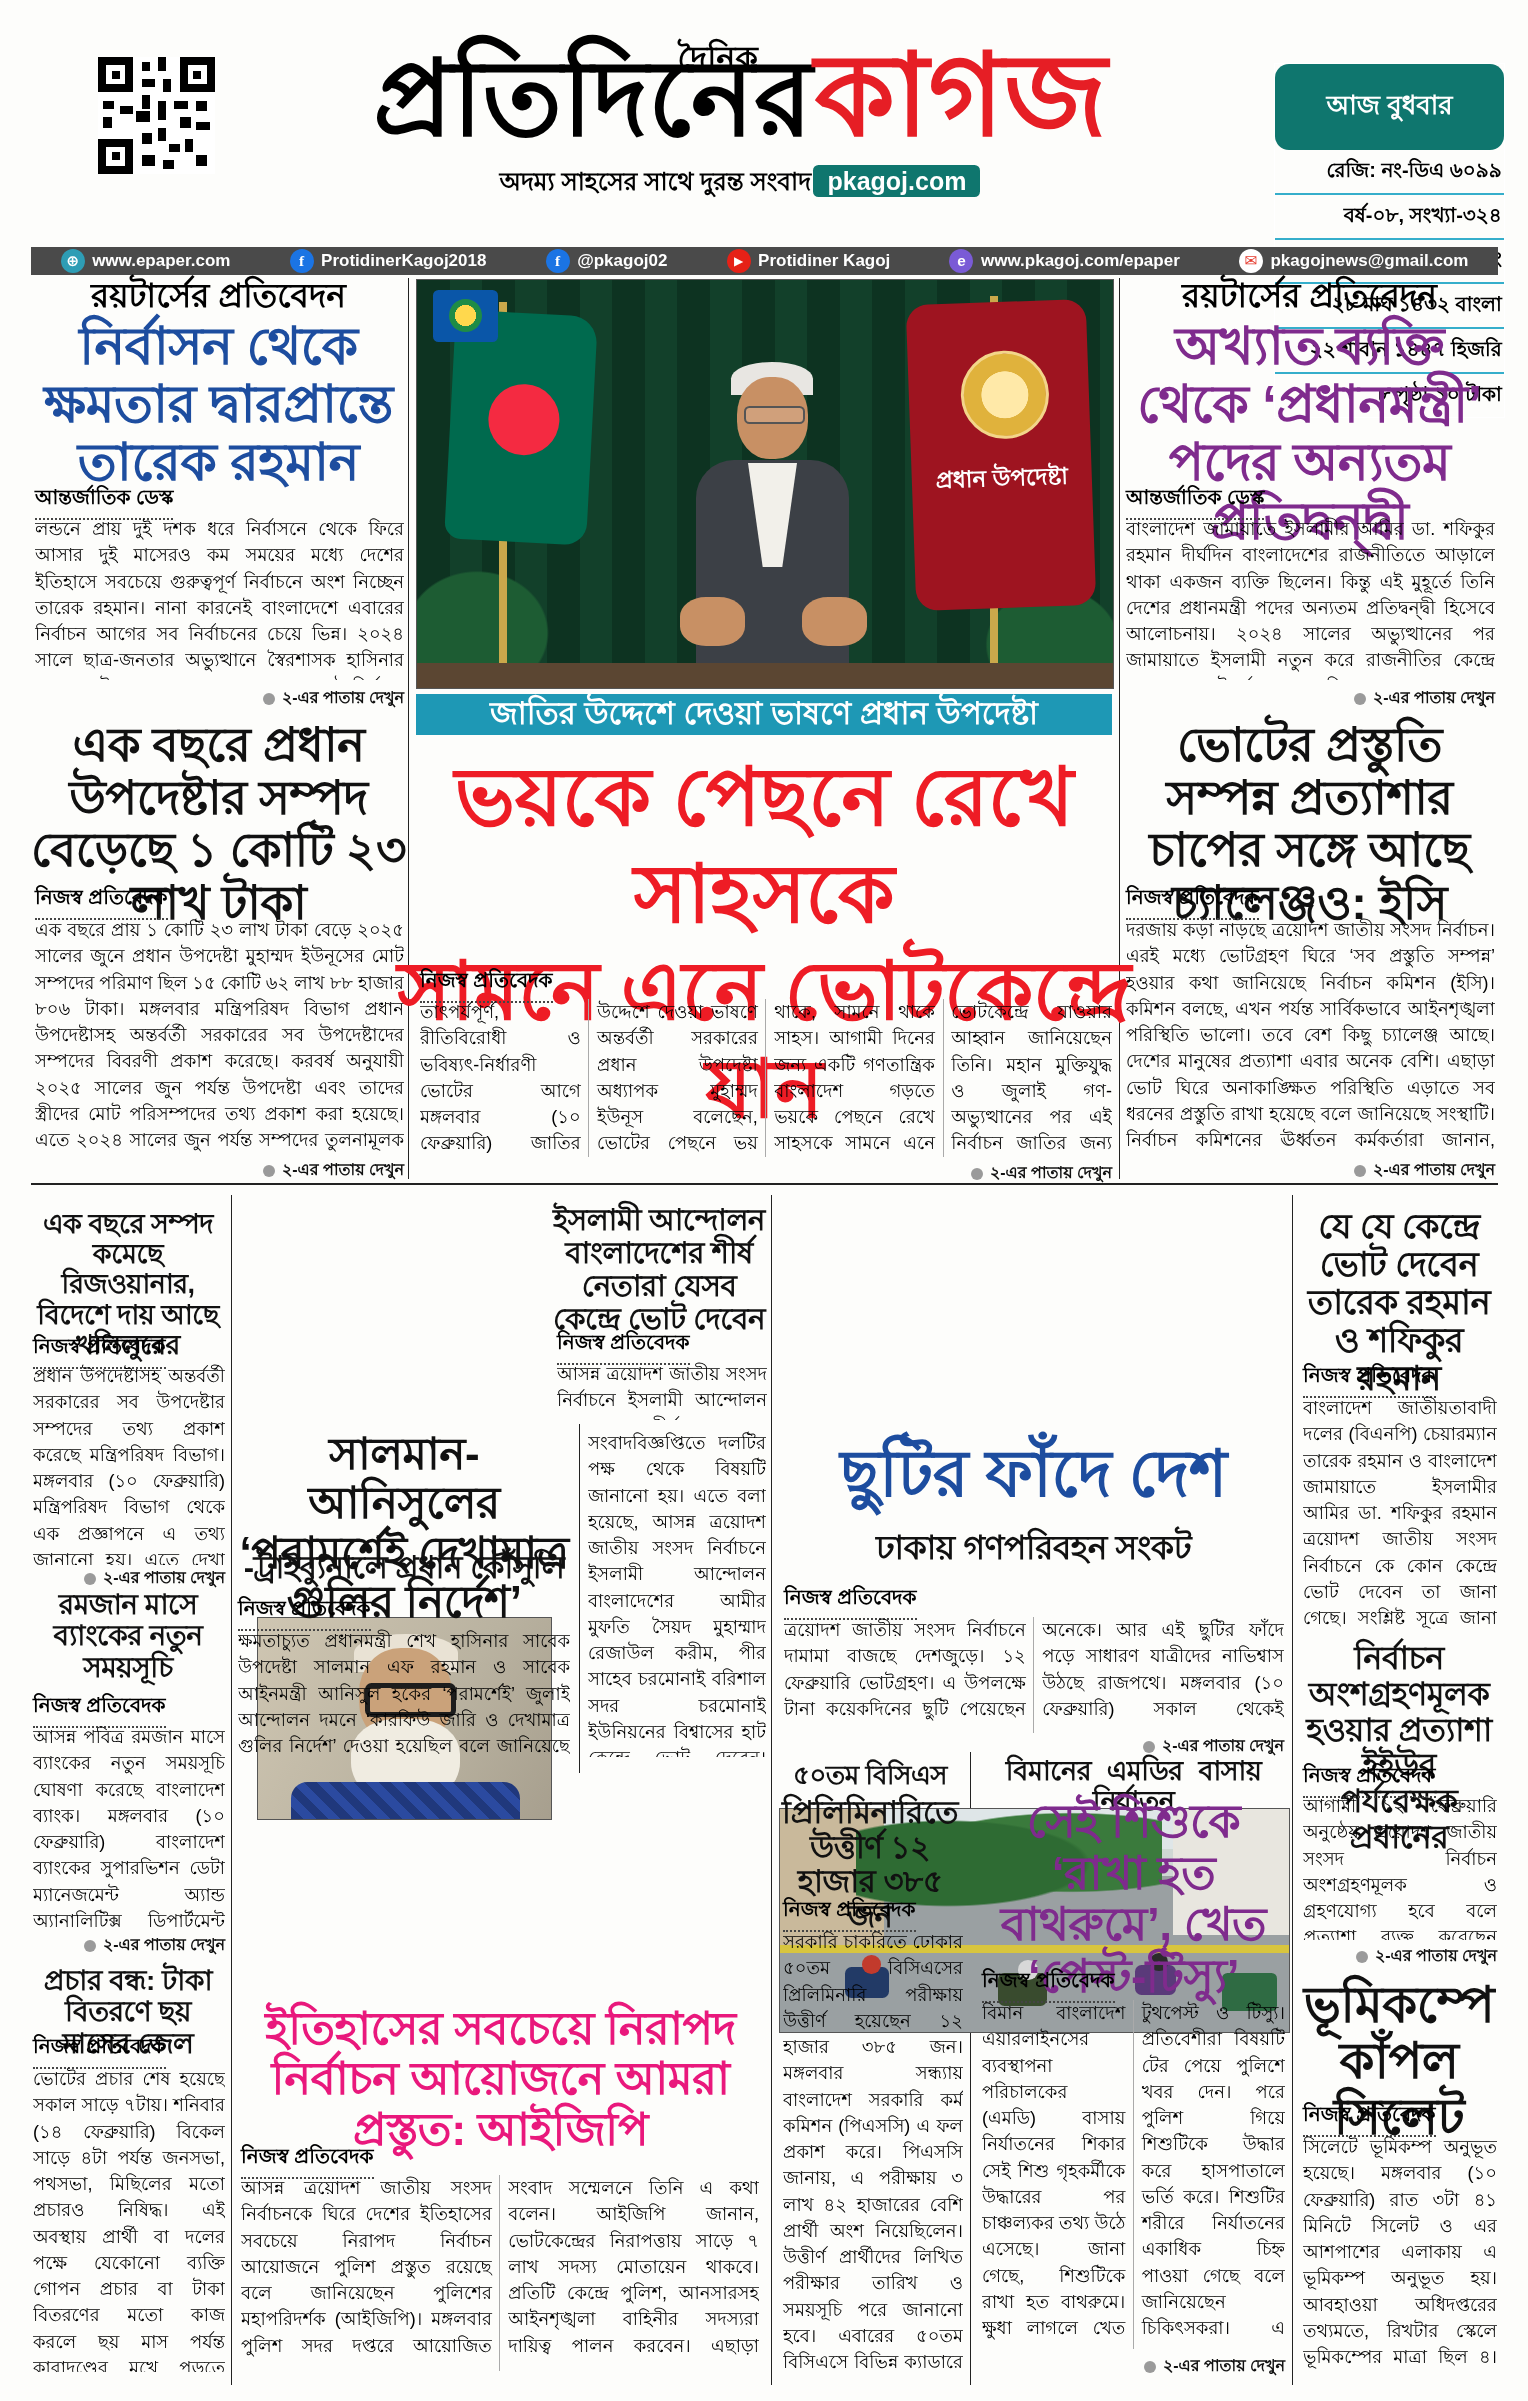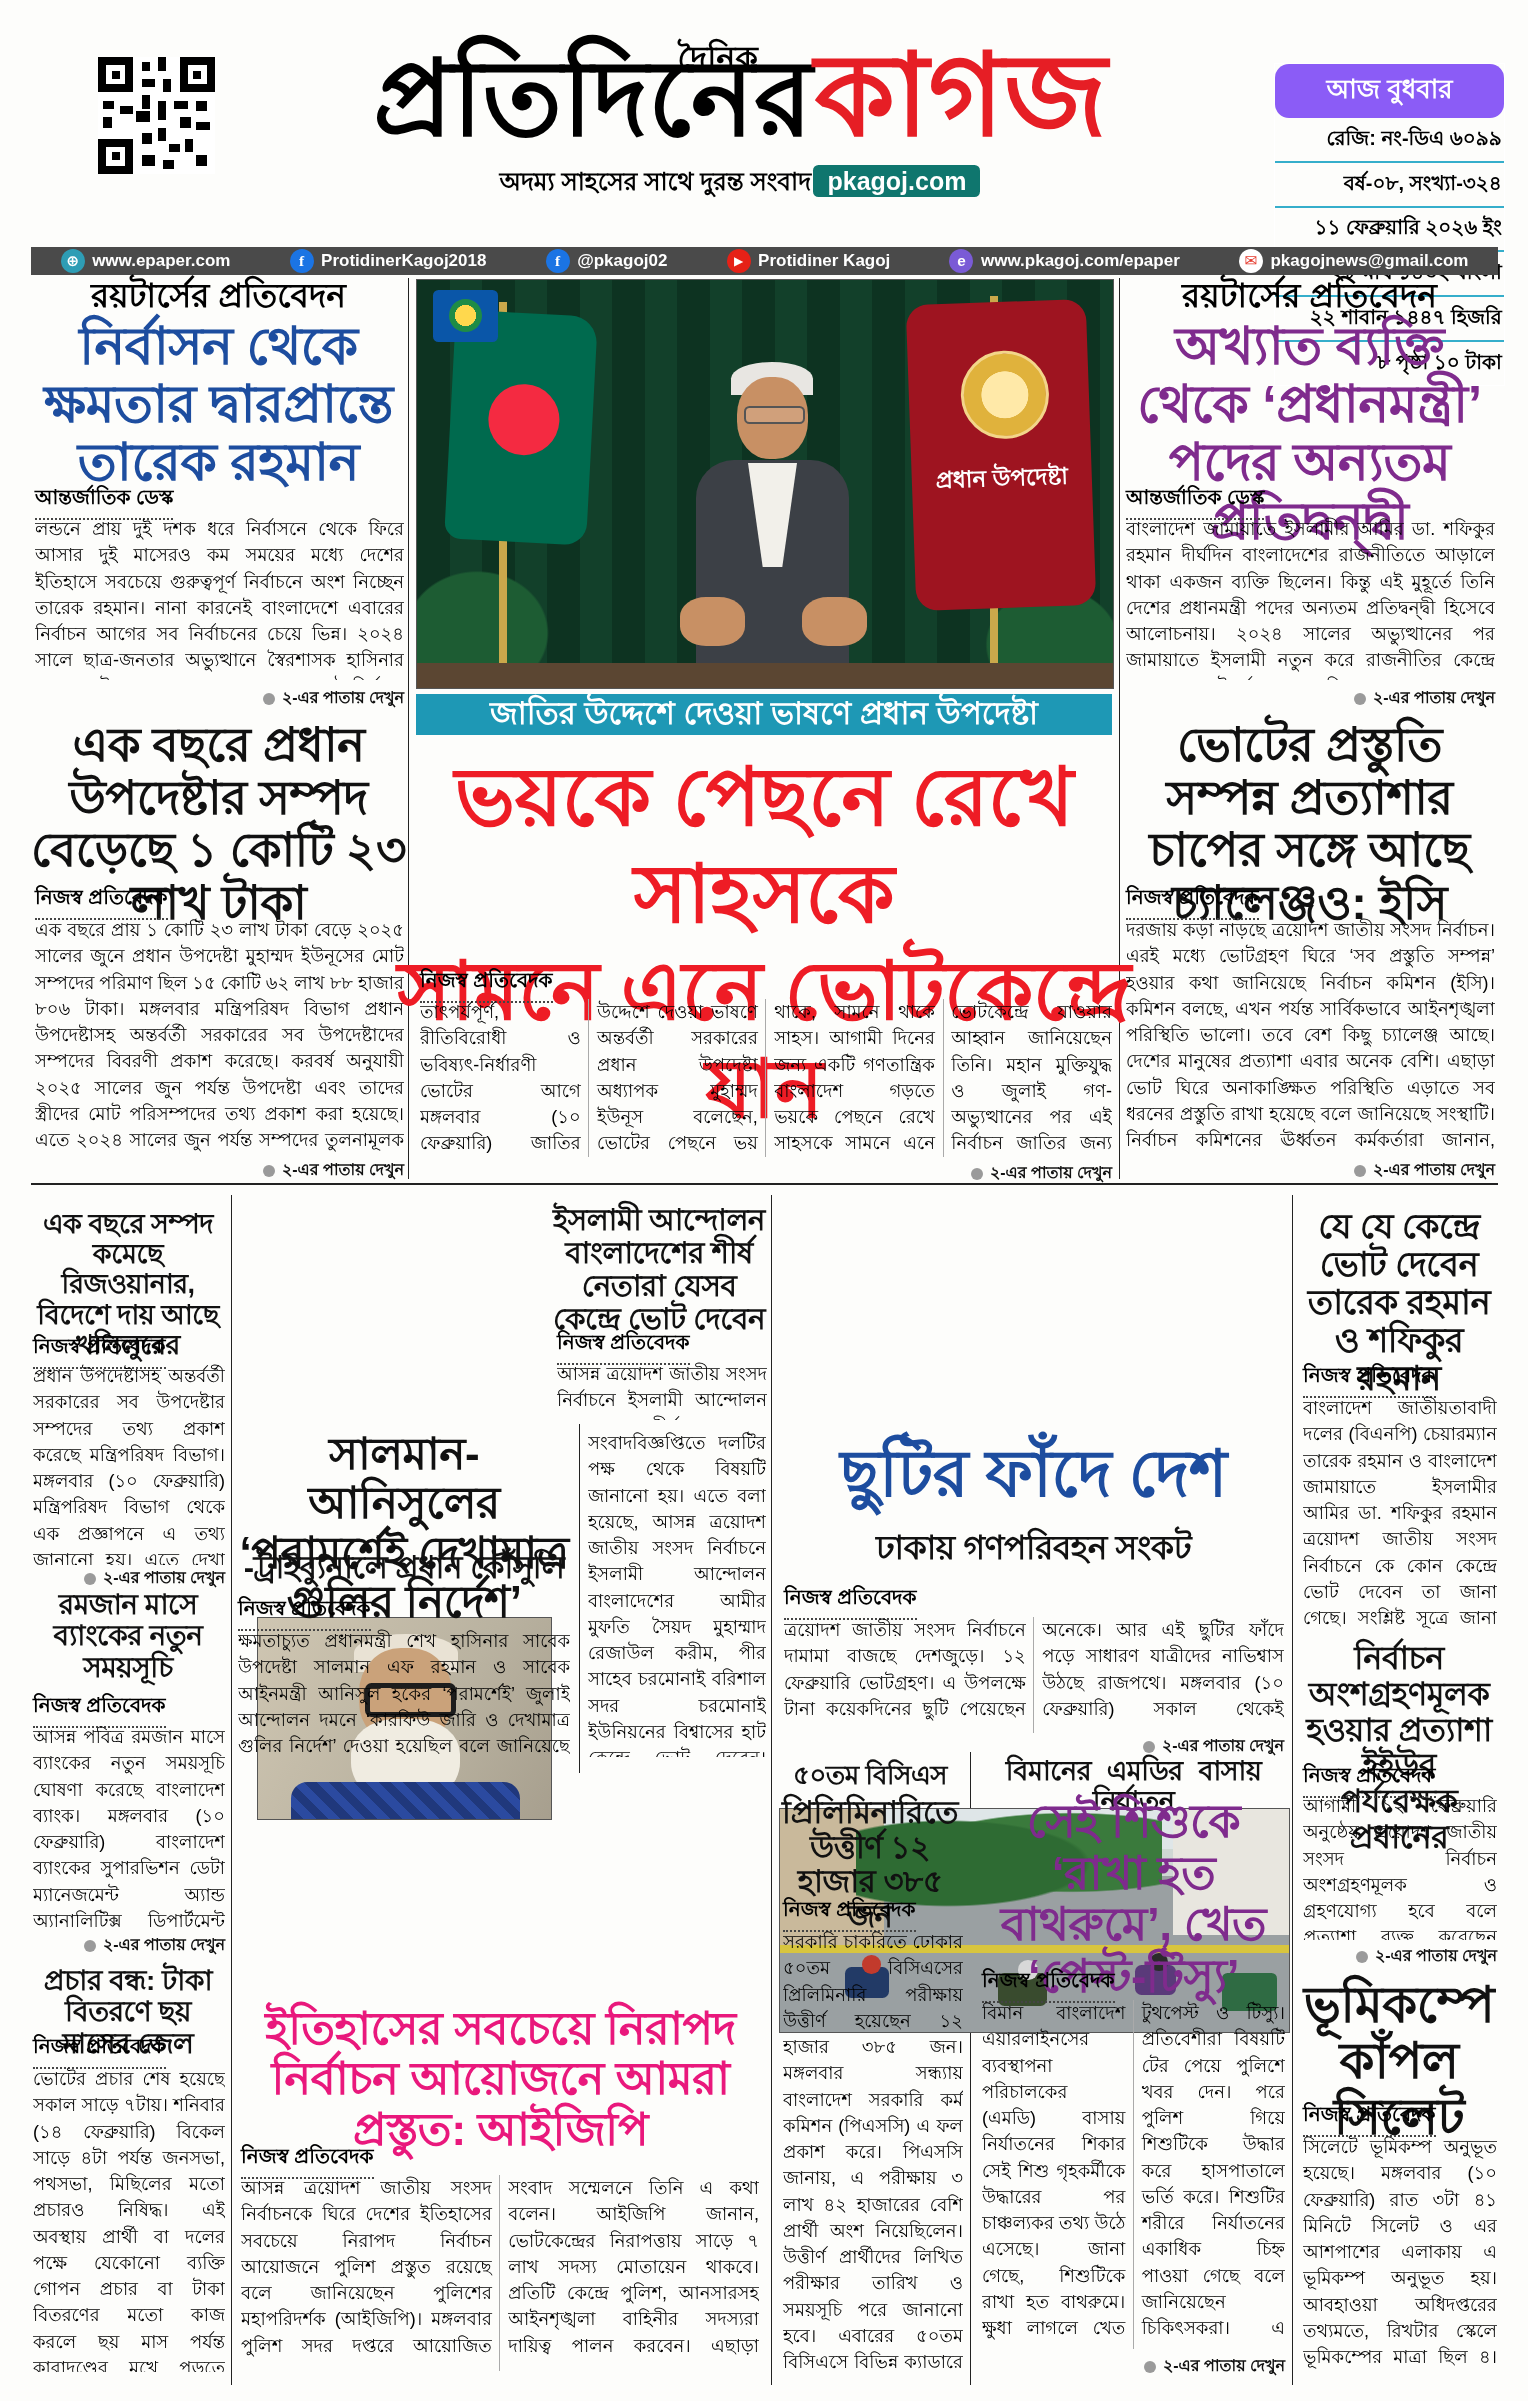--- a/index.html
+++ b/index.html
@@ -17,21 +17,21 @@
   .page-ref::before{content:"";display:inline-block;width:12px;height:12px;border-radius:50%;background:#9a9a9a;margin-right:6.5px;vertical-align:middle;}
   .vrule{background:#222;width:1.1px;}
   .hrule{background:#222;height:1.6px;}
   
   .daily{font-weight:bold;font-size:32px;}
   .title-black{font-weight:bold;font-size:106px;line-height:1;}
   .title-red{font-weight:bold;font-size:115px;line-height:1;color:#e61e25;}
   .tagline{font-size:24.6px;font-weight:bold;}
   .web-pill{background:#0f766e;color:#fff;font-weight:bold;font-size:25px;padding:2.2px 14px;border-radius:5.5px;}
   .infobox{width:229px;border:0.5px solid #fff;}
-  .infobox .today{background:#8b5cf6;color:#fff;font-weight:bold;font-size:26px;text-align:center;border-radius:14px;padding:5px 0;}
+  .infobox .today{background:#0f766e;color:#fff;font-weight:bold;font-size:26px;text-align:center;border-radius:14px;padding:21px 0;}
   .infobox .iline{font-size:20px;font-weight:bold;text-align:right;padding:4.9px 2.2px;border-bottom:2.2px solid #35aecb;white-space:nowrap;}
   .infobox .iline:last-child{border-bottom:none;}
   
   .socialbar{background:#4a4a4a;display:flex;align-items:center;justify-content:space-around;color:#fff;}
   .soc-item{display:flex;align-items:center;gap:7.6px;font-weight:bold;font-size:17px;white-space:nowrap;}
   .soc-ic{width:24px;height:24px;border-radius:50%;display:flex;align-items:center;justify-content:center;
           font-size:15.3px;font-weight:bold;color:#fff;flex:0 0 auto;}
   .ic-globe{background:#2e9db5}.ic-fb{background:#1b74e4;font-family:"Liberation Serif",serif}.ic-yt{background:#e62117;font-size:12px}
   .ic-ep{background:#7a5bd6}.ic-gm{background:#fff;color:#e63c2f}
   

